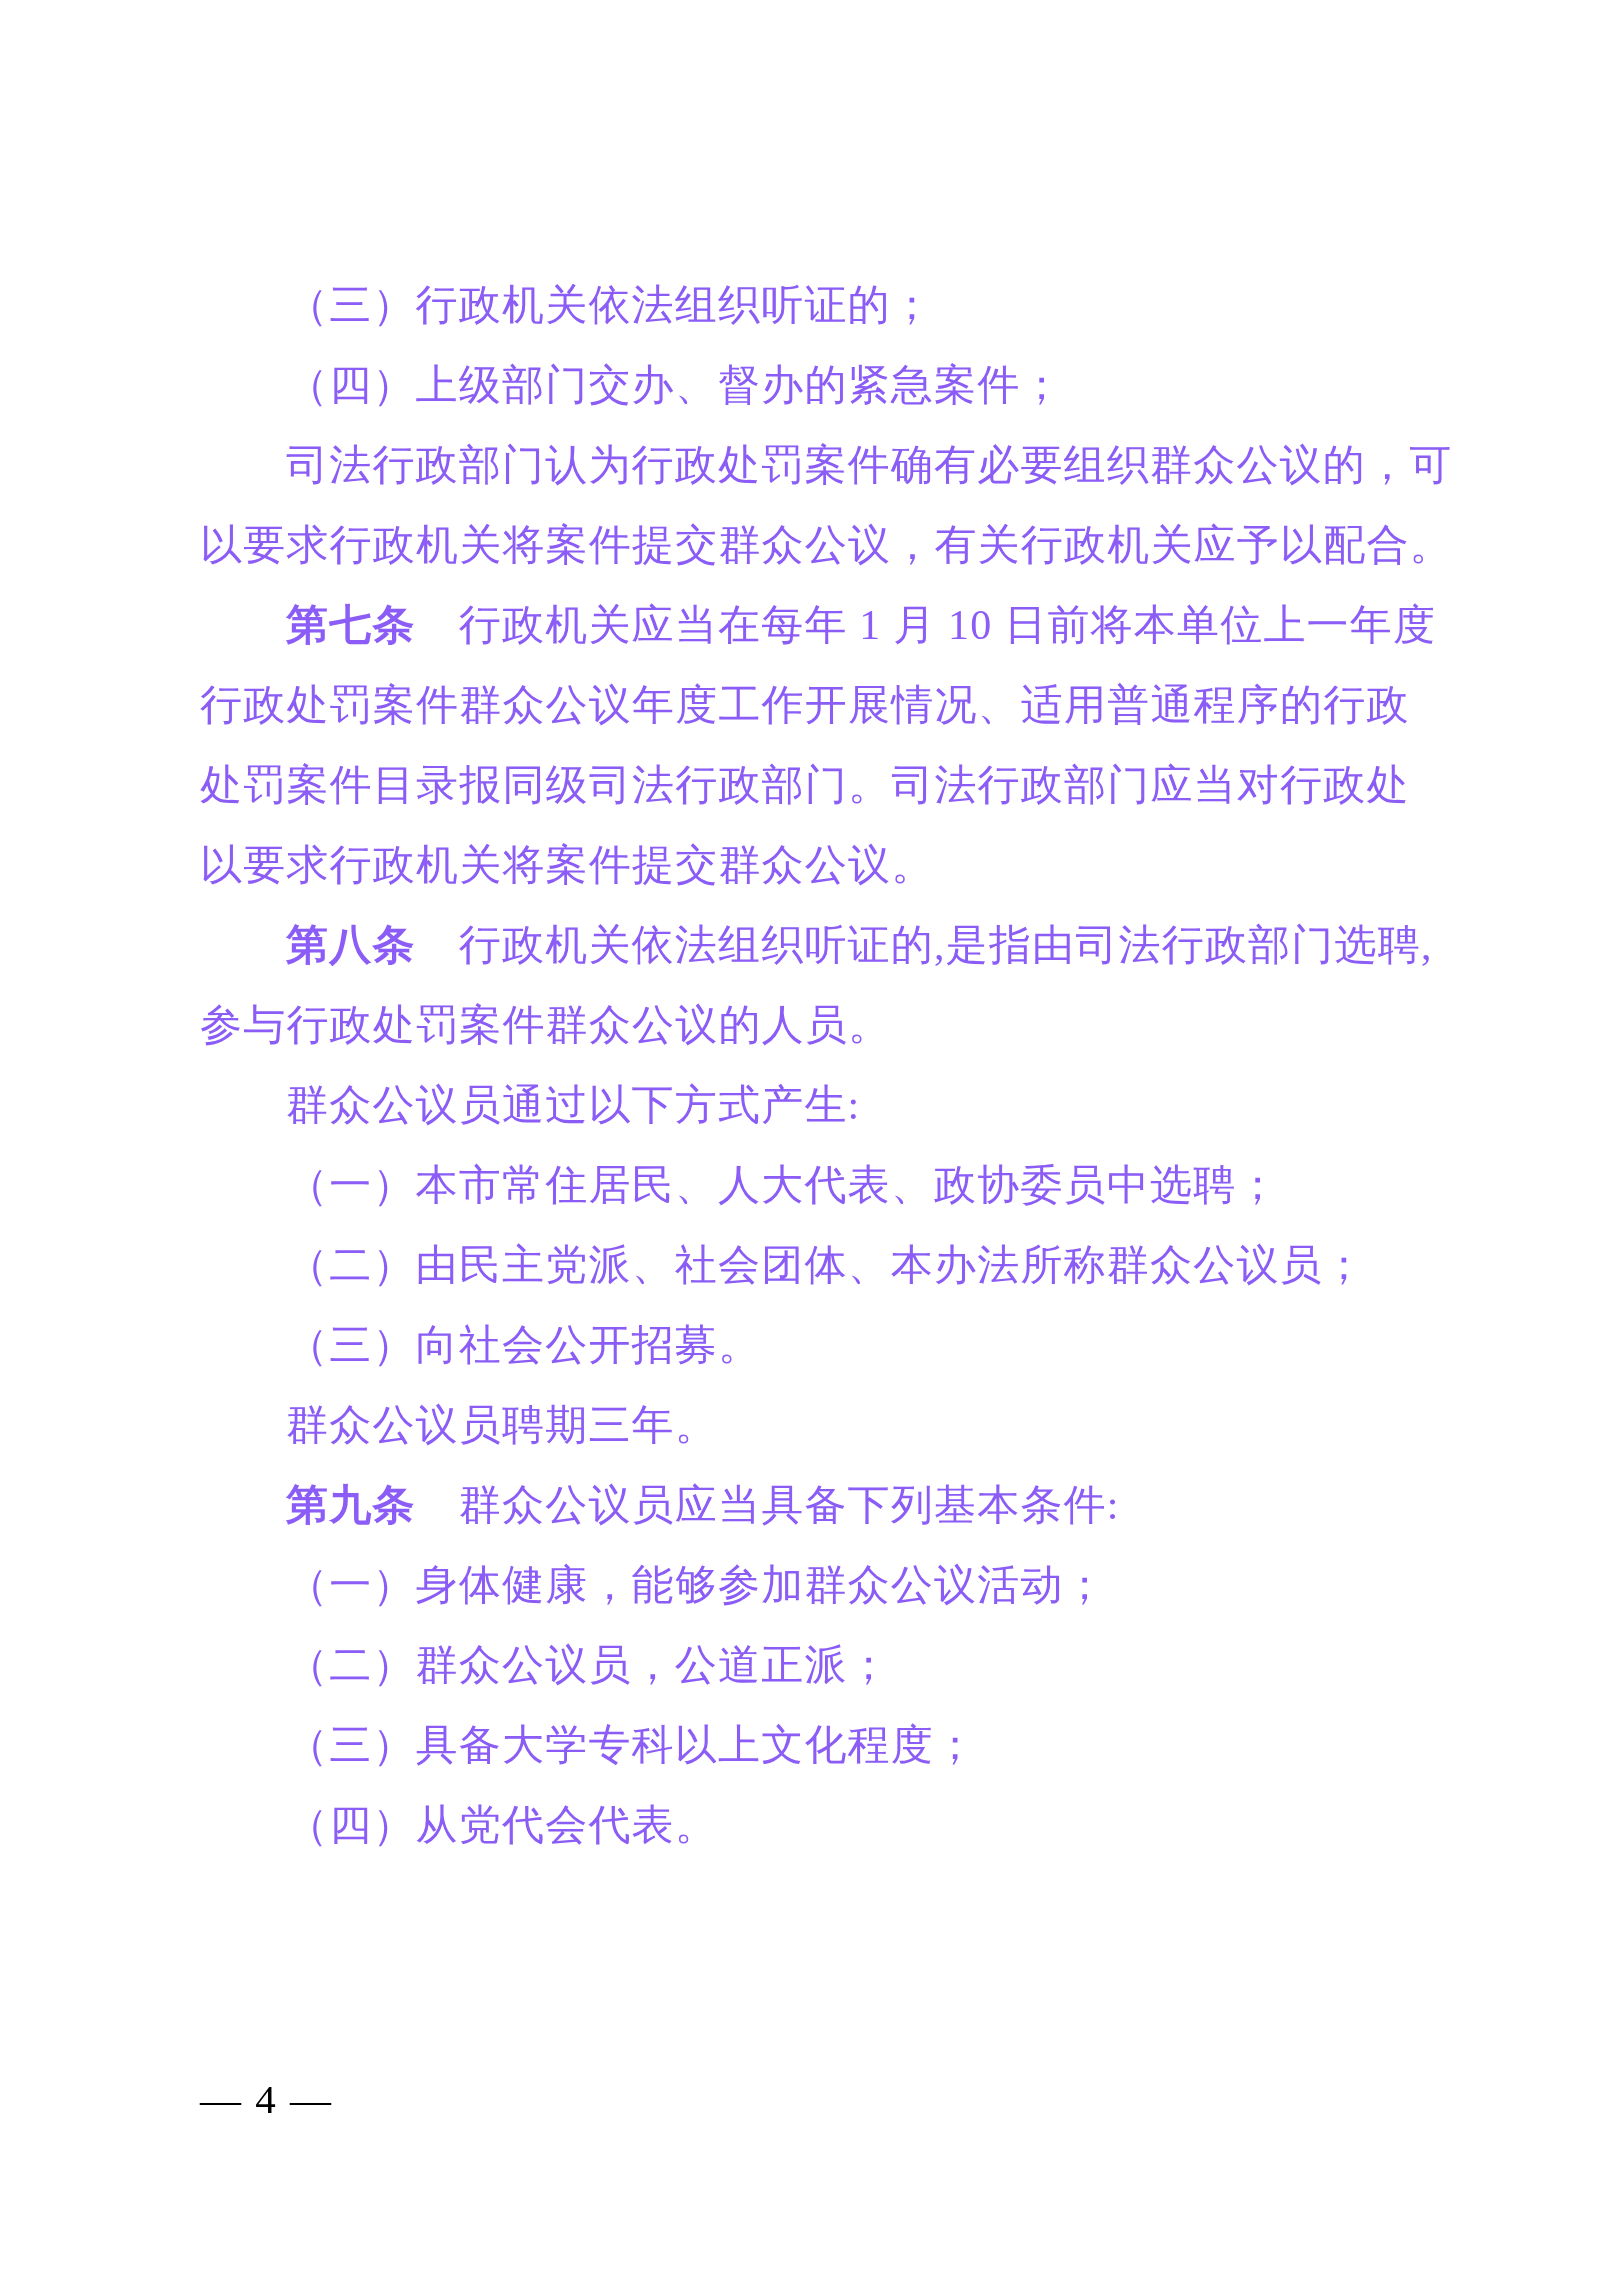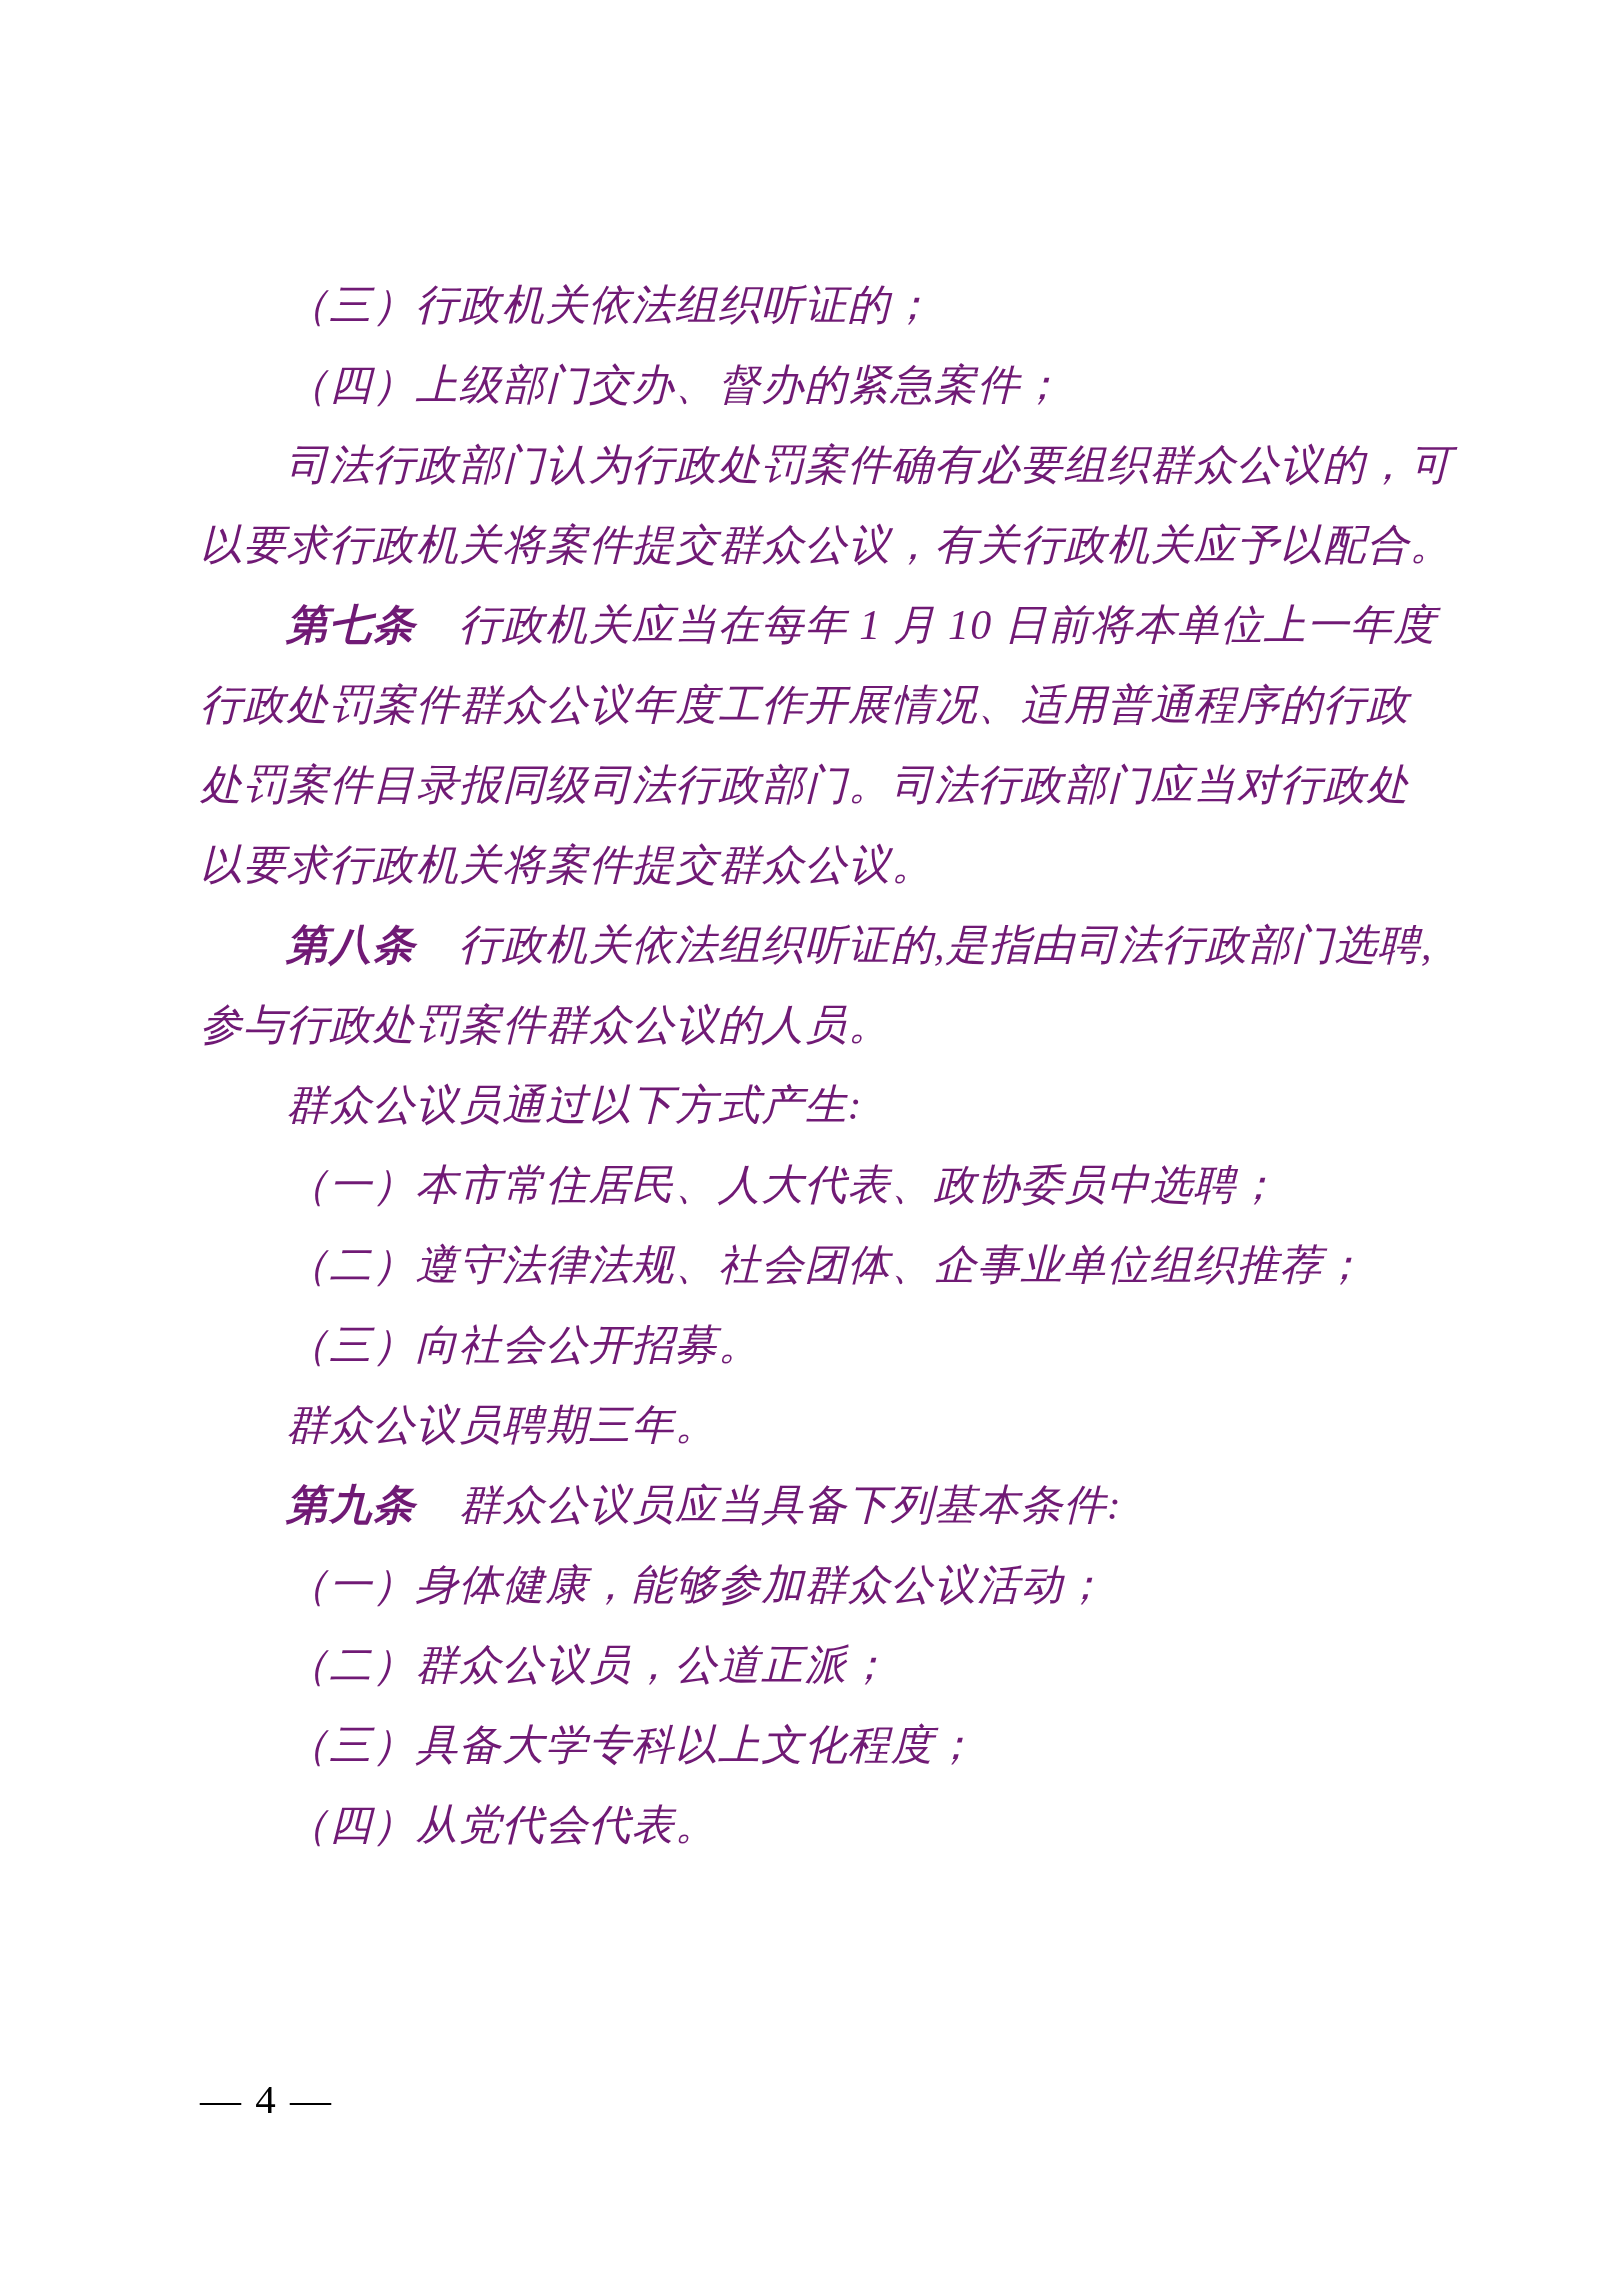--- a/index.html
+++ b/index.html
@@ -21,22 +21,21 @@
     left: 200px;
     top: 265px;
     width: 1215px;
   }
   .line {
     height: 80px;
     line-height: 80px;
     font-size: 42px;
     letter-spacing: 1.2px;
     white-space: nowrap;
-    color: #701a75;
-    font-style: italic;
+    color: #8b5cf6;
   }
   .line.indent {
     padding-left: 86px;
   }
   .line.heading {
     padding-left: 0;
     text-align: center;
     font-weight: 700;
     font-size: 45px;
     letter-spacing: 1.5px;
@@ -67,21 +66,21 @@
       <div class="line indent">司法行政部门认为行政处罚案件确有必要组织群众公议的，可</div>
       <div class="line">以要求行政机关将案件提交群众公议，有关行政机关应予以配合。</div>
       <div class="line indent"><span class="article-no">第七条</span>　<span>行政机关应当在每年 1 月 10 日前将本单位上一年度</span></div>
       <div class="line">行政处罚案件群众公议年度工作开展情况、适用普通程序的行政</div>
       <div class="line">处罚案件目录报同级司法行政部门。司法行政部门应当对行政处</div>
       <div class="line">以要求行政机关将案件提交群众公议。</div>
       <div class="line indent"><span class="article-no">第八条</span>　<span>行政机关依法组织听证的,是指由司法行政部门选聘,</span></div>
       <div class="line">参与行政处罚案件群众公议的人员。</div>
       <div class="line indent">群众公议员通过以下方式产生:</div>
       <div class="line indent">（一）本市常住居民、人大代表、政协委员中选聘；</div>
-      <div class="line indent">（二）遵守法律法规、社会团体、企事业单位组织推荐；</div>
+      <div class="line indent">（二）由民主党派、社会团体、本办法所称群众公议员；</div>
       <div class="line indent">（三）向社会公开招募。</div>
       <div class="line indent">群众公议员聘期三年。</div>
       <div class="line indent"><span class="article-no">第九条</span>　<span>群众公议员应当具备下列基本条件:</span></div>
       <div class="line indent">（一）身体健康，能够参加群众公议活动；</div>
       <div class="line indent">（二）群众公议员，公道正派；</div>
       <div class="line indent">（三）具备大学专科以上文化程度；</div>
       <div class="line indent">（四）从党代会代表。</div>
     </div>
   <div class="footer">
     <span>— 4 —</span>

